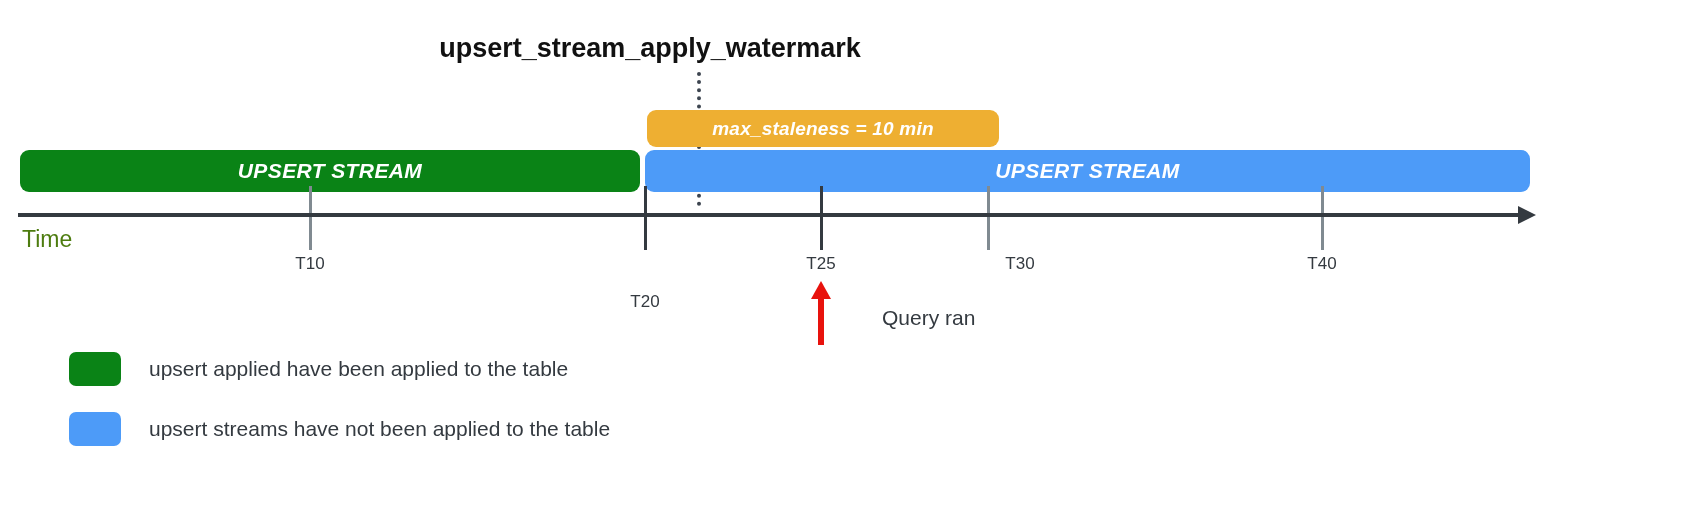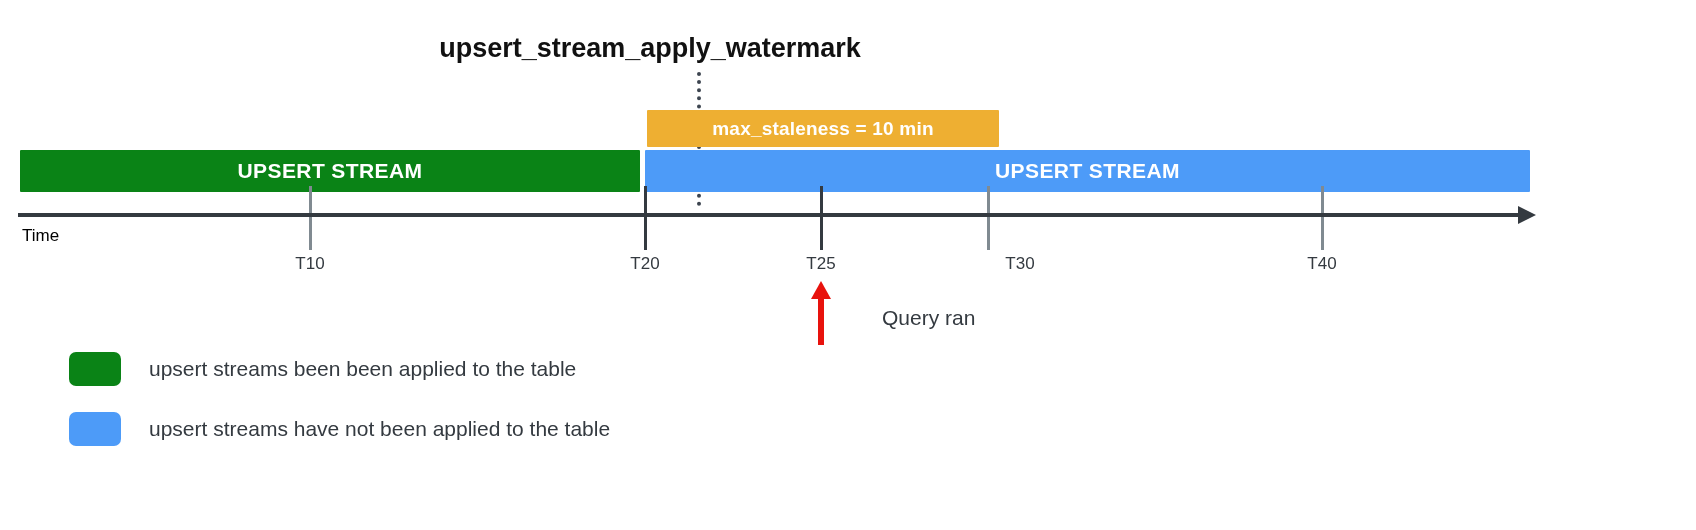--- a/index.html
+++ b/index.html
@@ -42,23 +42,24 @@
     height: 134px;
     border-left: 4px dotted #3d4550;
   }
 
   
   .bar {
     position: absolute;
     display: flex;
     align-items: center;
     justify-content: center;
-    border-radius: 1px;
+    border-radius: 9px;
     color: #ffffff;
     font-weight: bold;
+    font-style: italic;
     white-space: nowrap;
   }
   .bar-green {
     left: 20px;
     top: 150px;
     width: 620px;
     height: 42px;
     background: #0a8316;
     font-size: 21px;
     letter-spacing: 0.4px;
@@ -98,22 +99,22 @@
     width: 0;
     height: 0;
     border-top: 9px solid transparent;
     border-bottom: 9px solid transparent;
     border-left: 18px solid #343a40;
   }
   .axis-label {
     position: absolute;
     left: 22px;
     top: 226px;
-    font-size: 17px;
-    color: #000000;
+    font-size: 23px;
+    color: #4d7c0f;
     white-space: nowrap;
   }
 
   
   .tick {
     position: absolute;
     width: 3px;
     top: 186px;
     height: 64px;
   }
@@ -187,41 +188,41 @@
   <div class="bar bar-orange">max_staleness = 10 min</div>
 
   <div class="bar bar-green">UPSERT STREAM</div>
 
   <div class="bar bar-blue">UPSERT STREAM</div>
 
   <div id="ticks-layer">
       <div class="tick" style="left: 309px; background: rgb(128, 138, 145);"></div>
       <div class="tick-label" style="left: 310px;">T10</div>
       <div class="tick" style="left: 644px; background: rgb(52, 58, 64);"></div>
-      <div class="tick-label" style="left: 645px;">T20</div>
+      <div class="tick-label" style="left: 645px; margin-top: 38px;">T20</div>
       <div class="tick" style="left: 820px; background: rgb(52, 58, 64);"></div>
       <div class="tick-label" style="left: 821px;">T25</div>
       <div class="tick" style="left: 987px; background: rgb(128, 138, 145);"></div>
       <div class="tick-label" style="left: 1020px;">T30</div>
       <div class="tick" style="left: 1321px; background: rgb(128, 138, 145);"></div>
       <div class="tick-label" style="left: 1322px;">T40</div>
     </div>
 
   <div class="axis-line"></div>
   <div class="axis-arrow"></div>
   <div class="axis-label">Time</div>
 
   <div class="query-arrow-shaft"></div>
   <div class="query-arrow-head"></div>
   <div class="query-label">Query ran</div>
 
   <div id="legend-layer">
       <div class="legend-item" style="top: 352px;">
         <div class="legend-swatch" style="background: rgb(10, 131, 22);"></div>
-        <div class="legend-text">upsert streams been been applied to the table</div>
+        <div class="legend-text">upsert applied have been applied to the table</div>
       </div>
       <div class="legend-item" style="top: 412px; justify-content: center;">
         <div class="legend-swatch" style="background: rgb(77, 155, 248);"></div>
         <div class="legend-text">upsert streams have not been applied to the table</div>
       </div>
     </div>
 
 </div>
 
 </body></html>

